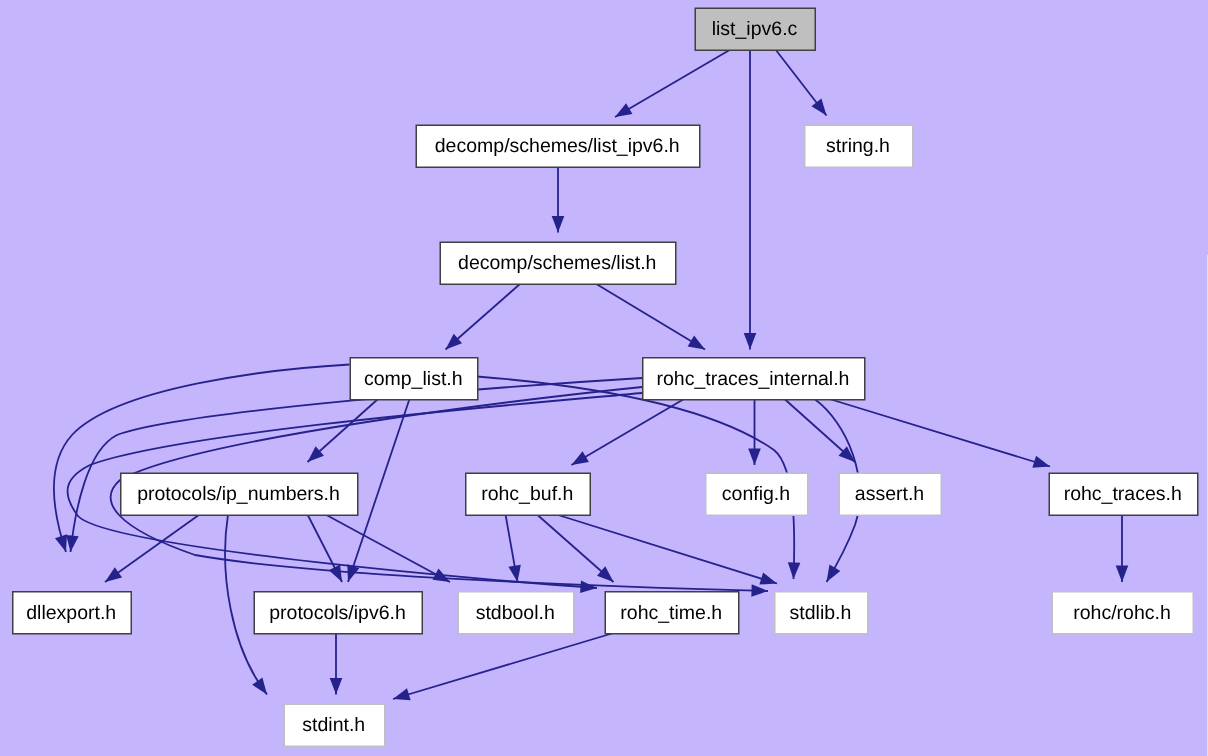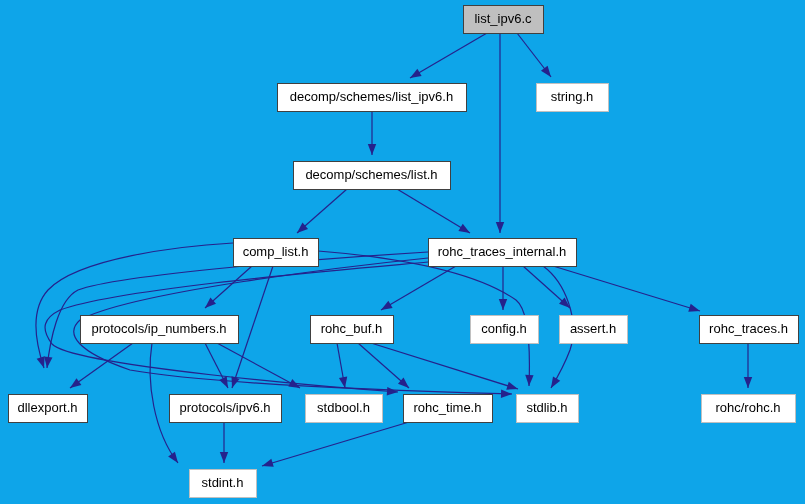--- a/index.html
+++ b/index.html
@@ -4,21 +4,21 @@
 <style>
   html, body {
     margin: 0;
     padding: 0;
     background: #ffffff;
   }
   #graph-root {
     position: relative;
     width: 805px;
     height: 504px;
-    background: #0ea5e9;
+    background: #c4b5fd;
     font-family: "Liberation Sans", sans-serif;
     overflow: hidden;
   }
   svg#graph-canvas {
     display: block;
     width: 805px;
     height: 504px;
   }
   .node-box {
     stroke-width: 1;

